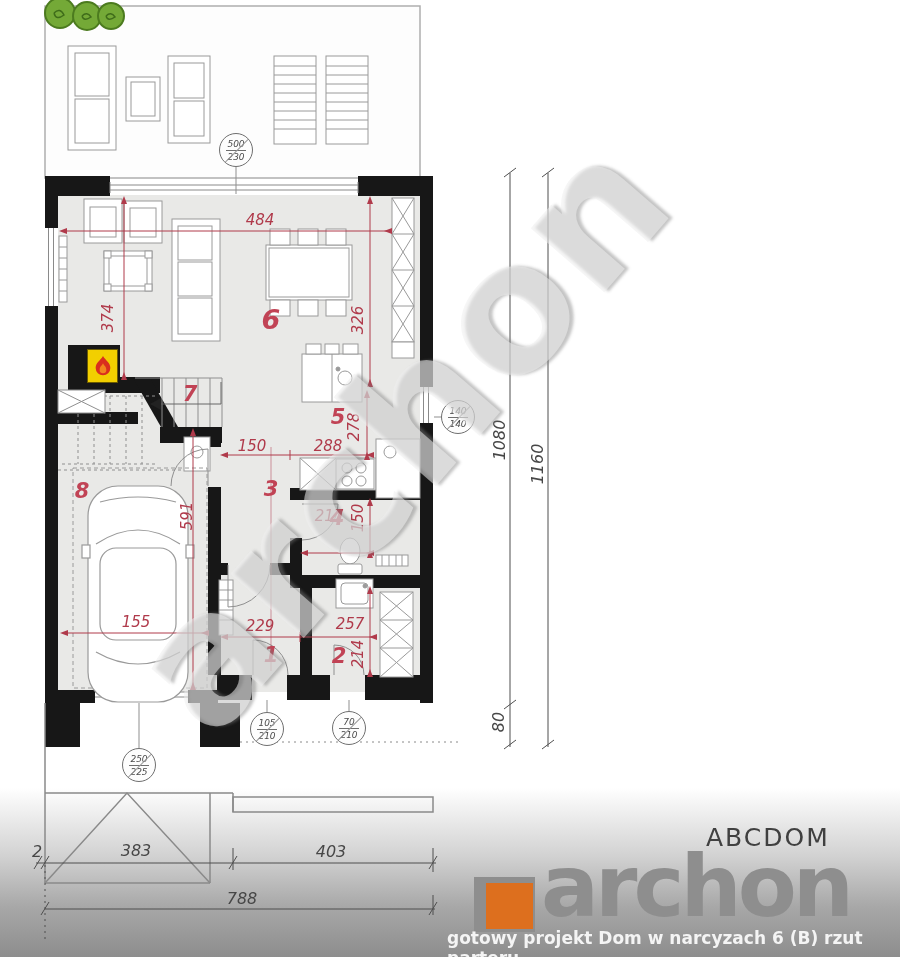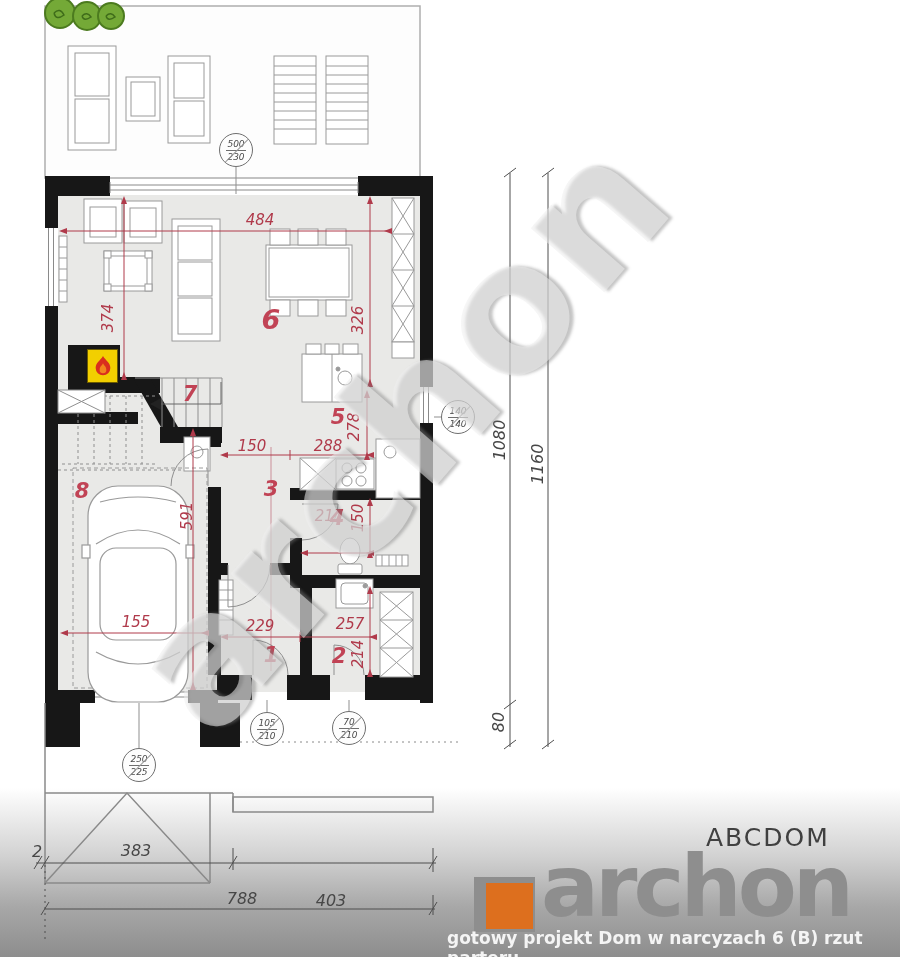--- a/index.html
+++ b/index.html
@@ -388,21 +388,21 @@
   <span class="dim" style="left:136px;top:622px">155</span>
   <span class="dim" style="left:260px;top:626px">229</span>
   <span class="dim" style="left:350px;top:624px">257</span>
   <span class="dim v" style="left:358px;top:654px">214</span>
 
   <span class="dim gray v" style="left:499px;top:440px">1080</span>
   <span class="dim gray v" style="left:537px;top:464px">1160</span>
   <span class="dim gray v" style="left:498px;top:722px">80</span>
   <span class="dim gray" style="left:37px;top:851px">2</span>
   <span class="dim gray" style="left:136px;top:850px">383</span>
-  <span class="dim gray" style="left:331px;top:900px">403</span>
+  <span class="dim gray" style="left:331px;top:851px">403</span>
   <span class="dim gray" style="left:242px;top:898px">788</span>
 
   <span class="room big" style="left:271px;top:319px">6</span>
   <span class="room" style="left:338px;top:417px">5</span>
   <span class="room" style="left:190px;top:394px">7</span>
   <span class="room" style="left:271px;top:489px">3</span>
   <span class="room" style="left:337px;top:518px">4</span>
   <span class="room" style="left:82px;top:491px">8</span>
   <span class="room" style="left:271px;top:655px">1</span>
   <span class="room" style="left:339px;top:656px">2</span>

